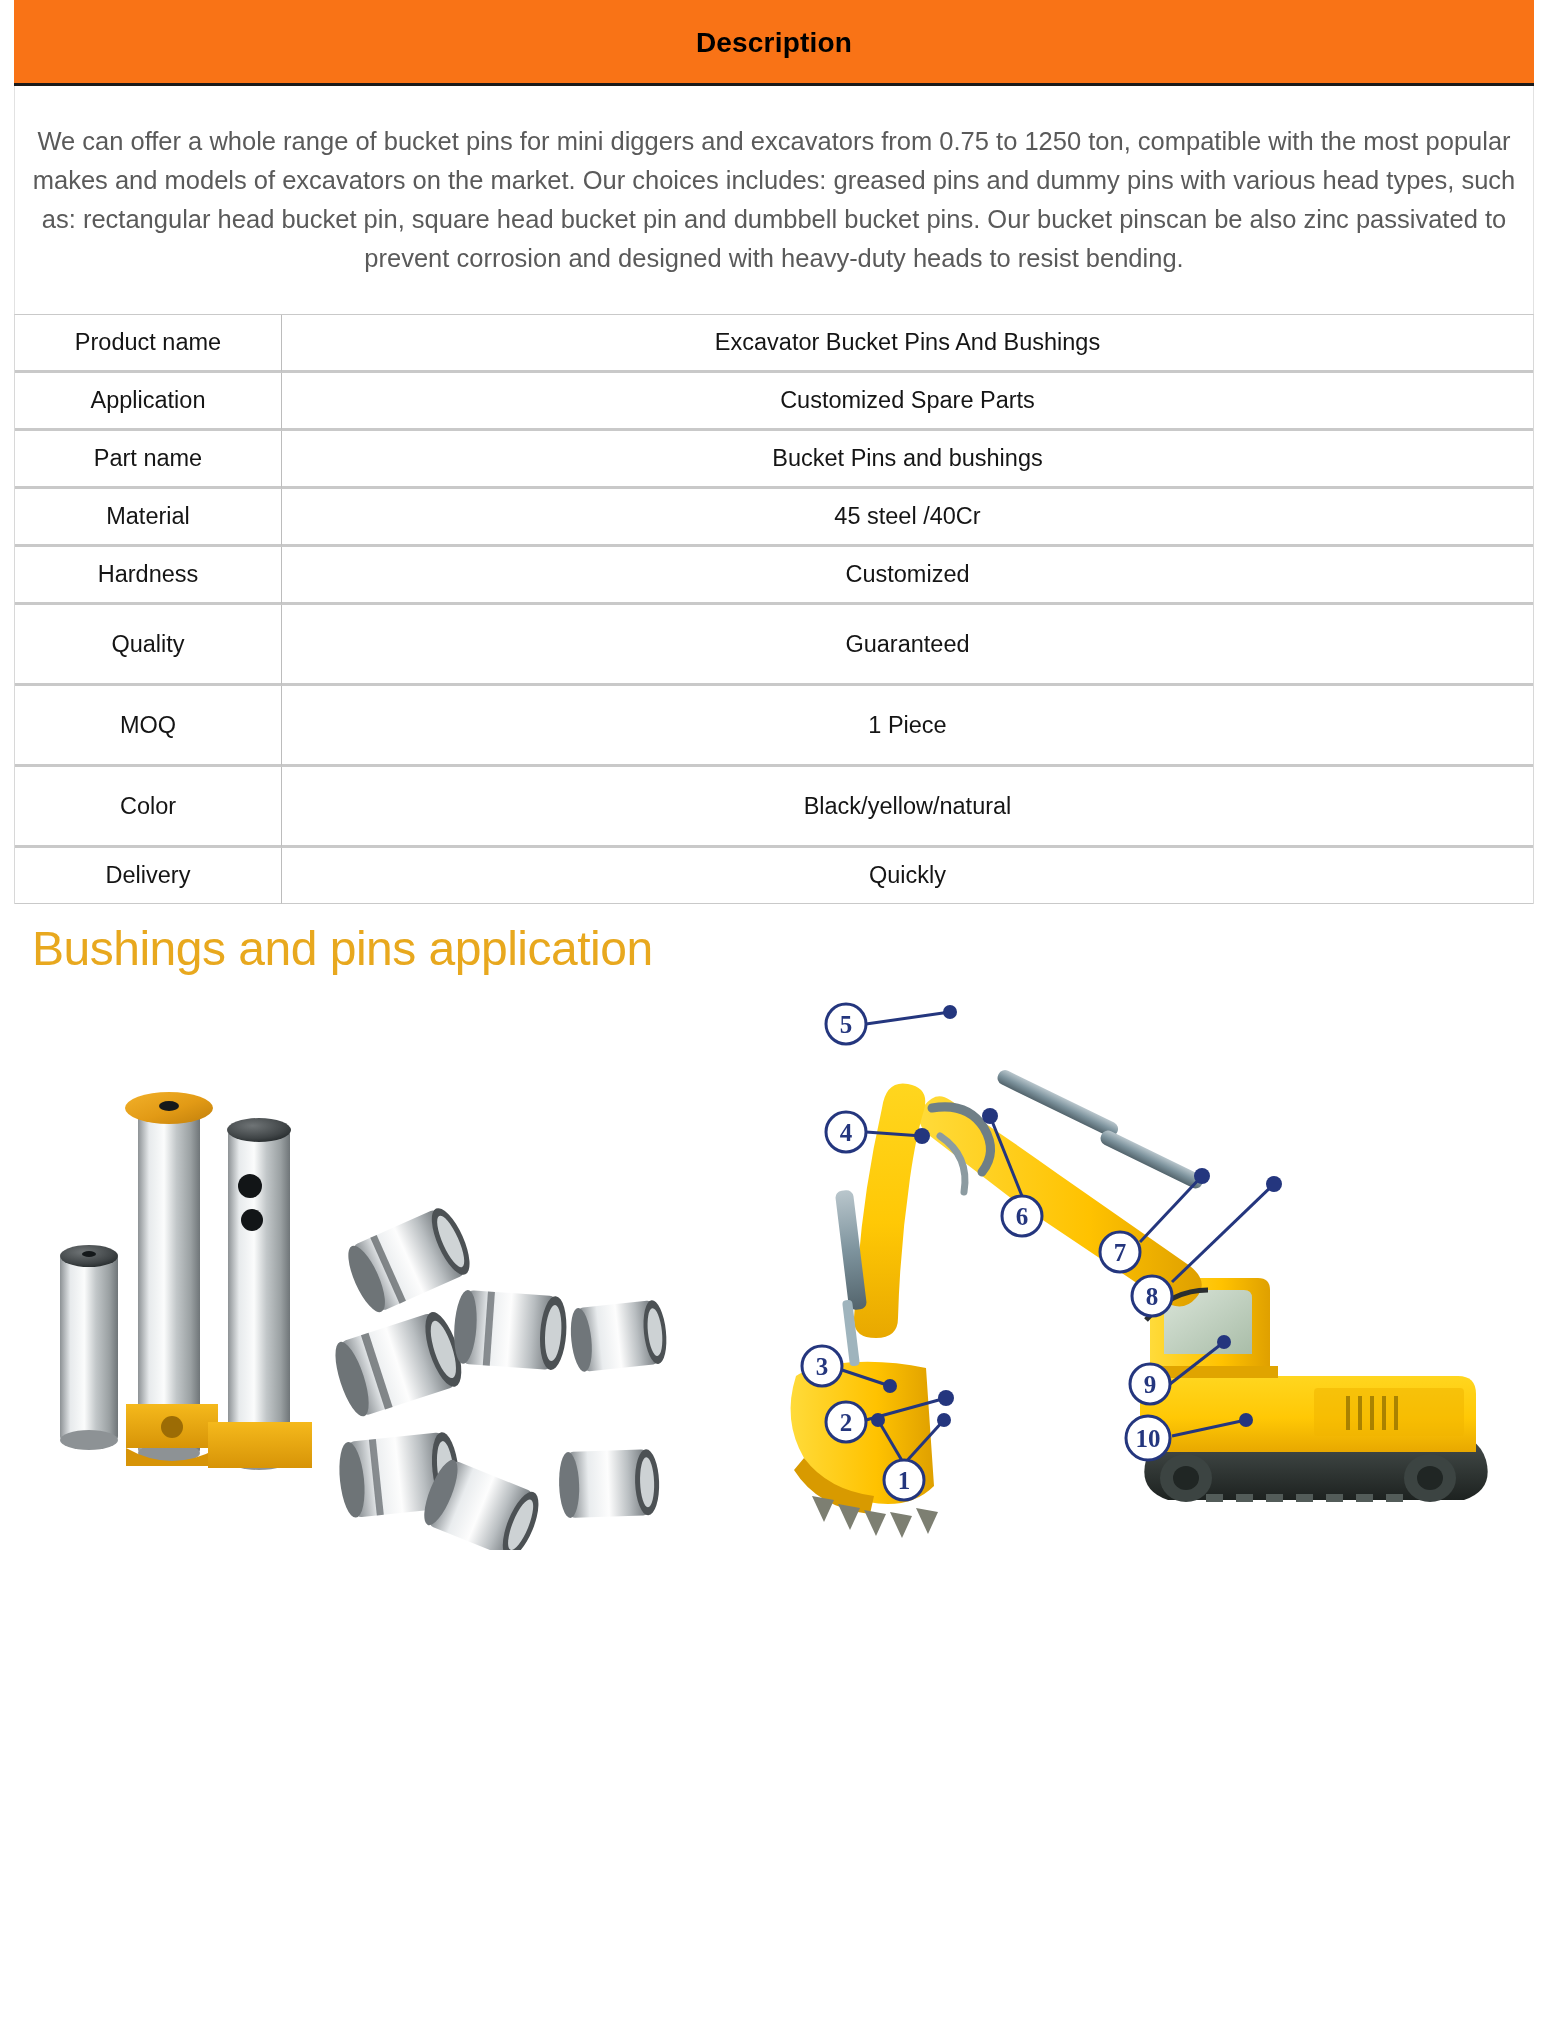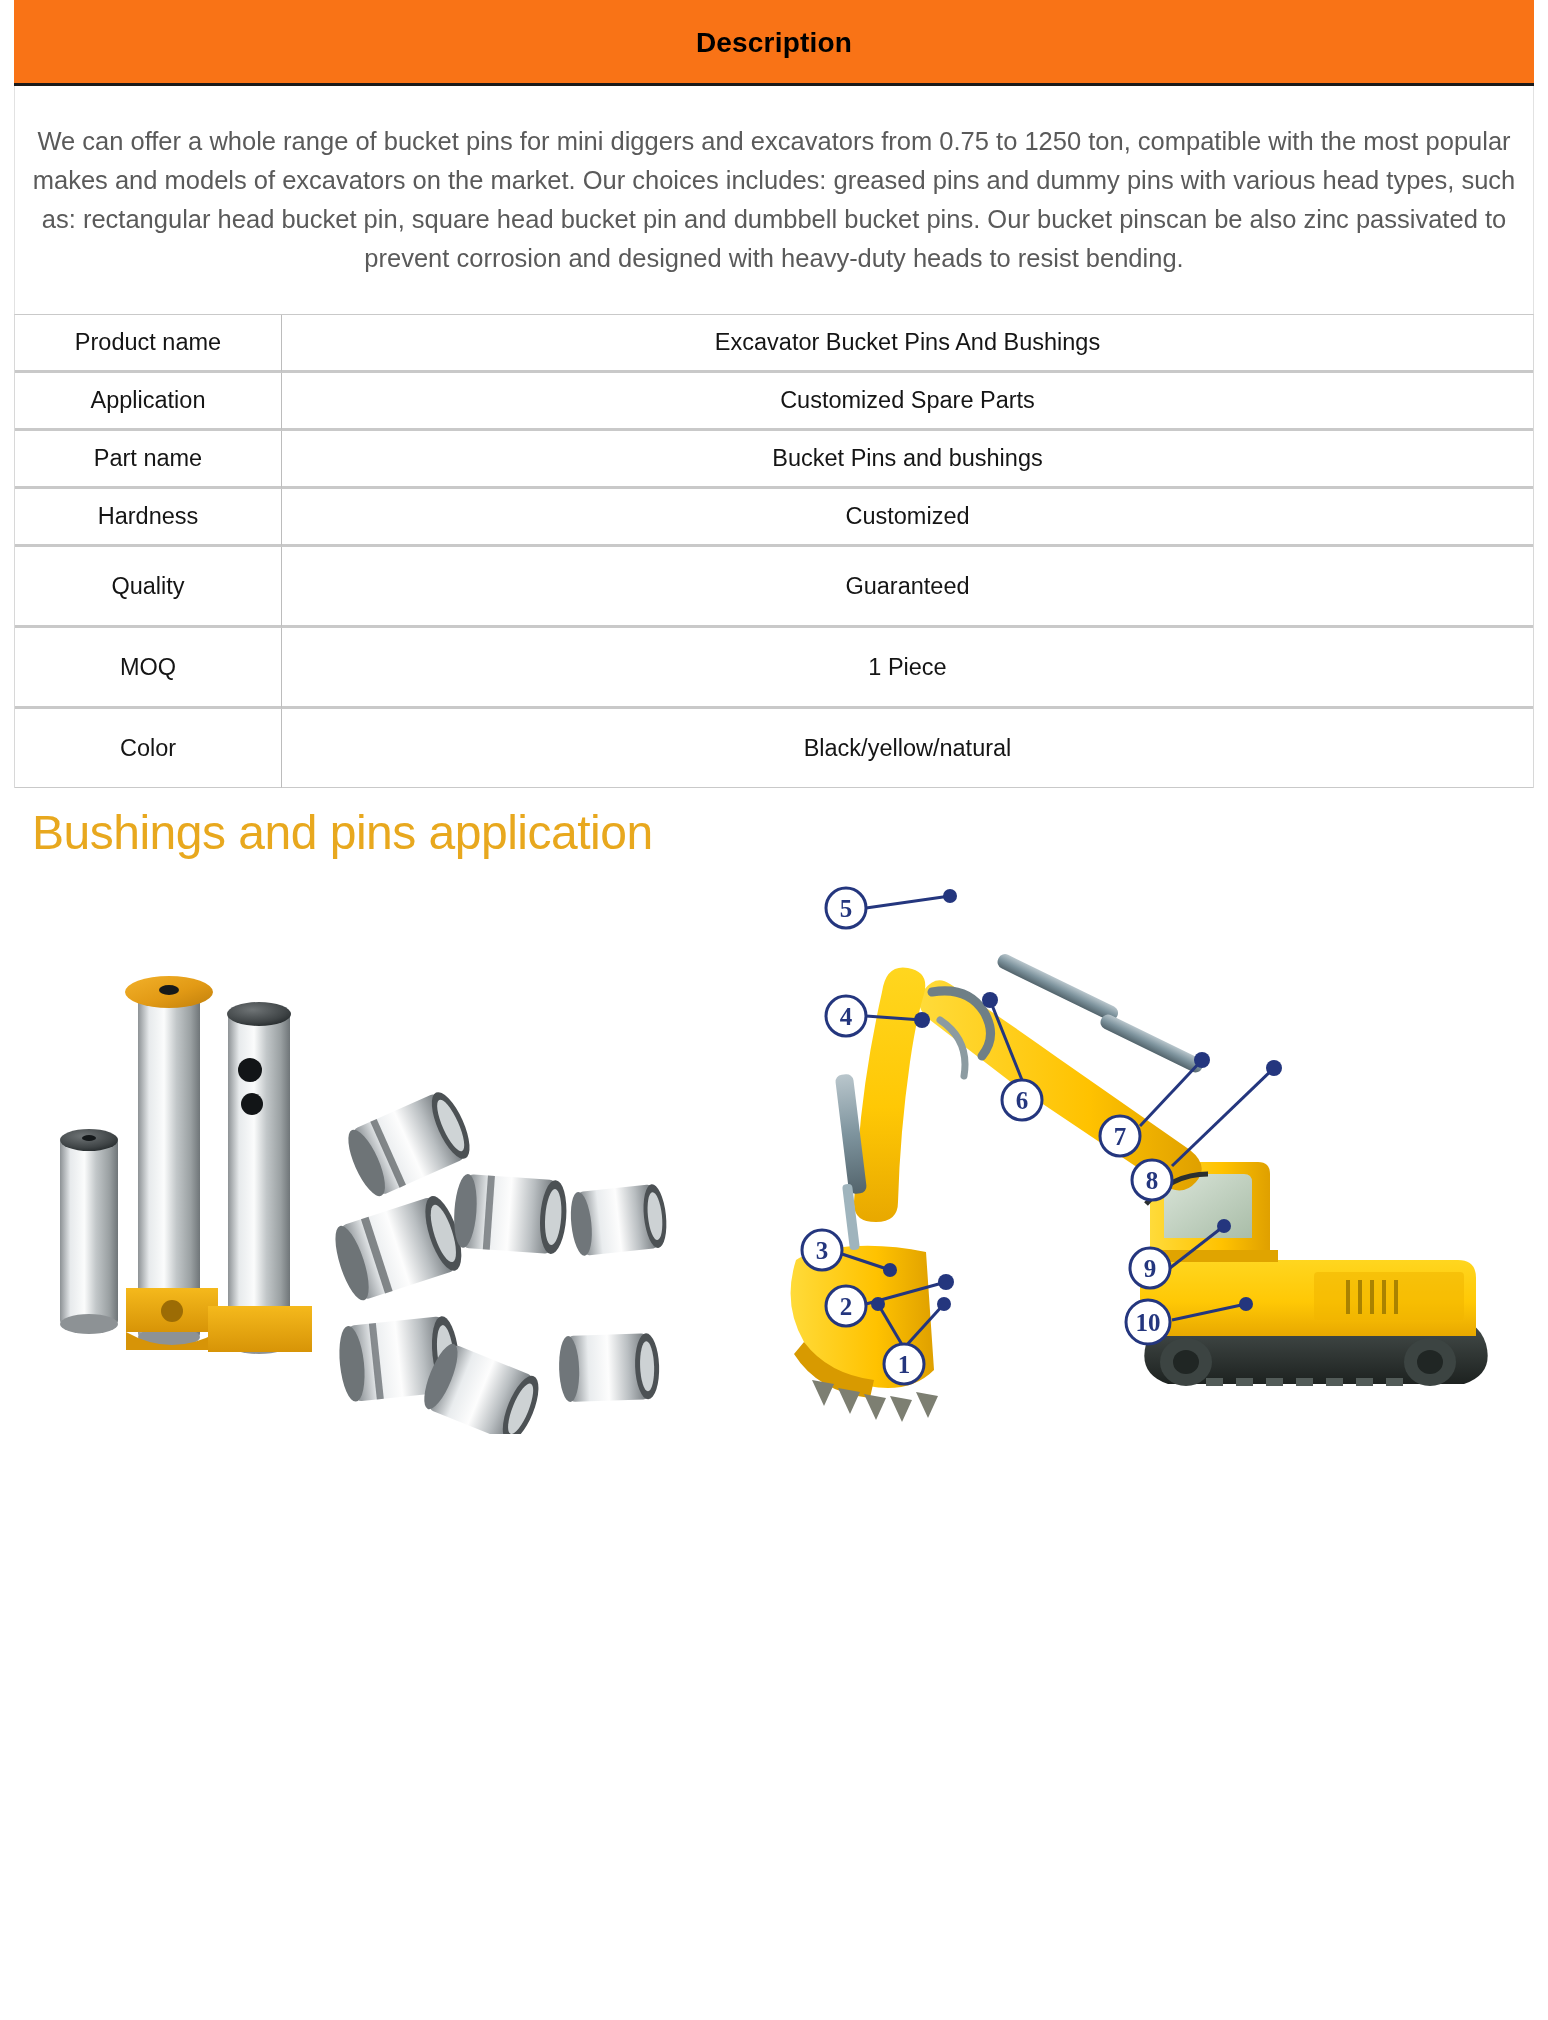--- a/index.html
+++ b/index.html
@@ -141,34 +141,42 @@
       </tr>
       <tr class="r-std">
         <td class="key">Application</td>
         <td class="val">Customized Spare Parts</td>
       </tr>
       <tr class="r-std">
         <td class="key">Part name</td>
         <td class="val">Bucket Pins and bushings</td>
       </tr>
       <tr class="r-std">
+        <td class="key">Material</td>
+        <td class="val">45 steel /40Cr</td>
+      </tr>
+      <tr class="r-std">
         <td class="key">Hardness</td>
         <td class="val">Customized</td>
       </tr>
       <tr class="r-tall">
         <td class="key">Quality</td>
         <td class="val">Guaranteed</td>
       </tr>
       <tr class="r-tall">
         <td class="key">MOQ</td>
         <td class="val">1 Piece</td>
       </tr>
       <tr class="r-tall">
         <td class="key">Color</td>
         <td class="val">Black/yellow/natural</td>
+      </tr>
+      <tr class="r-std">
+        <td class="key">Delivery</td>
+        <td class="val">Quickly</td>
       </tr>
     </tbody>
   </table>
 
   <h2 class="app-heading">Bushings and pins application</h2>
 
   <div class="media-row">
 
     <div class="photo-pins">
       <svg viewBox="0 0 740 560" width="740" height="560" aria-hidden="true">

